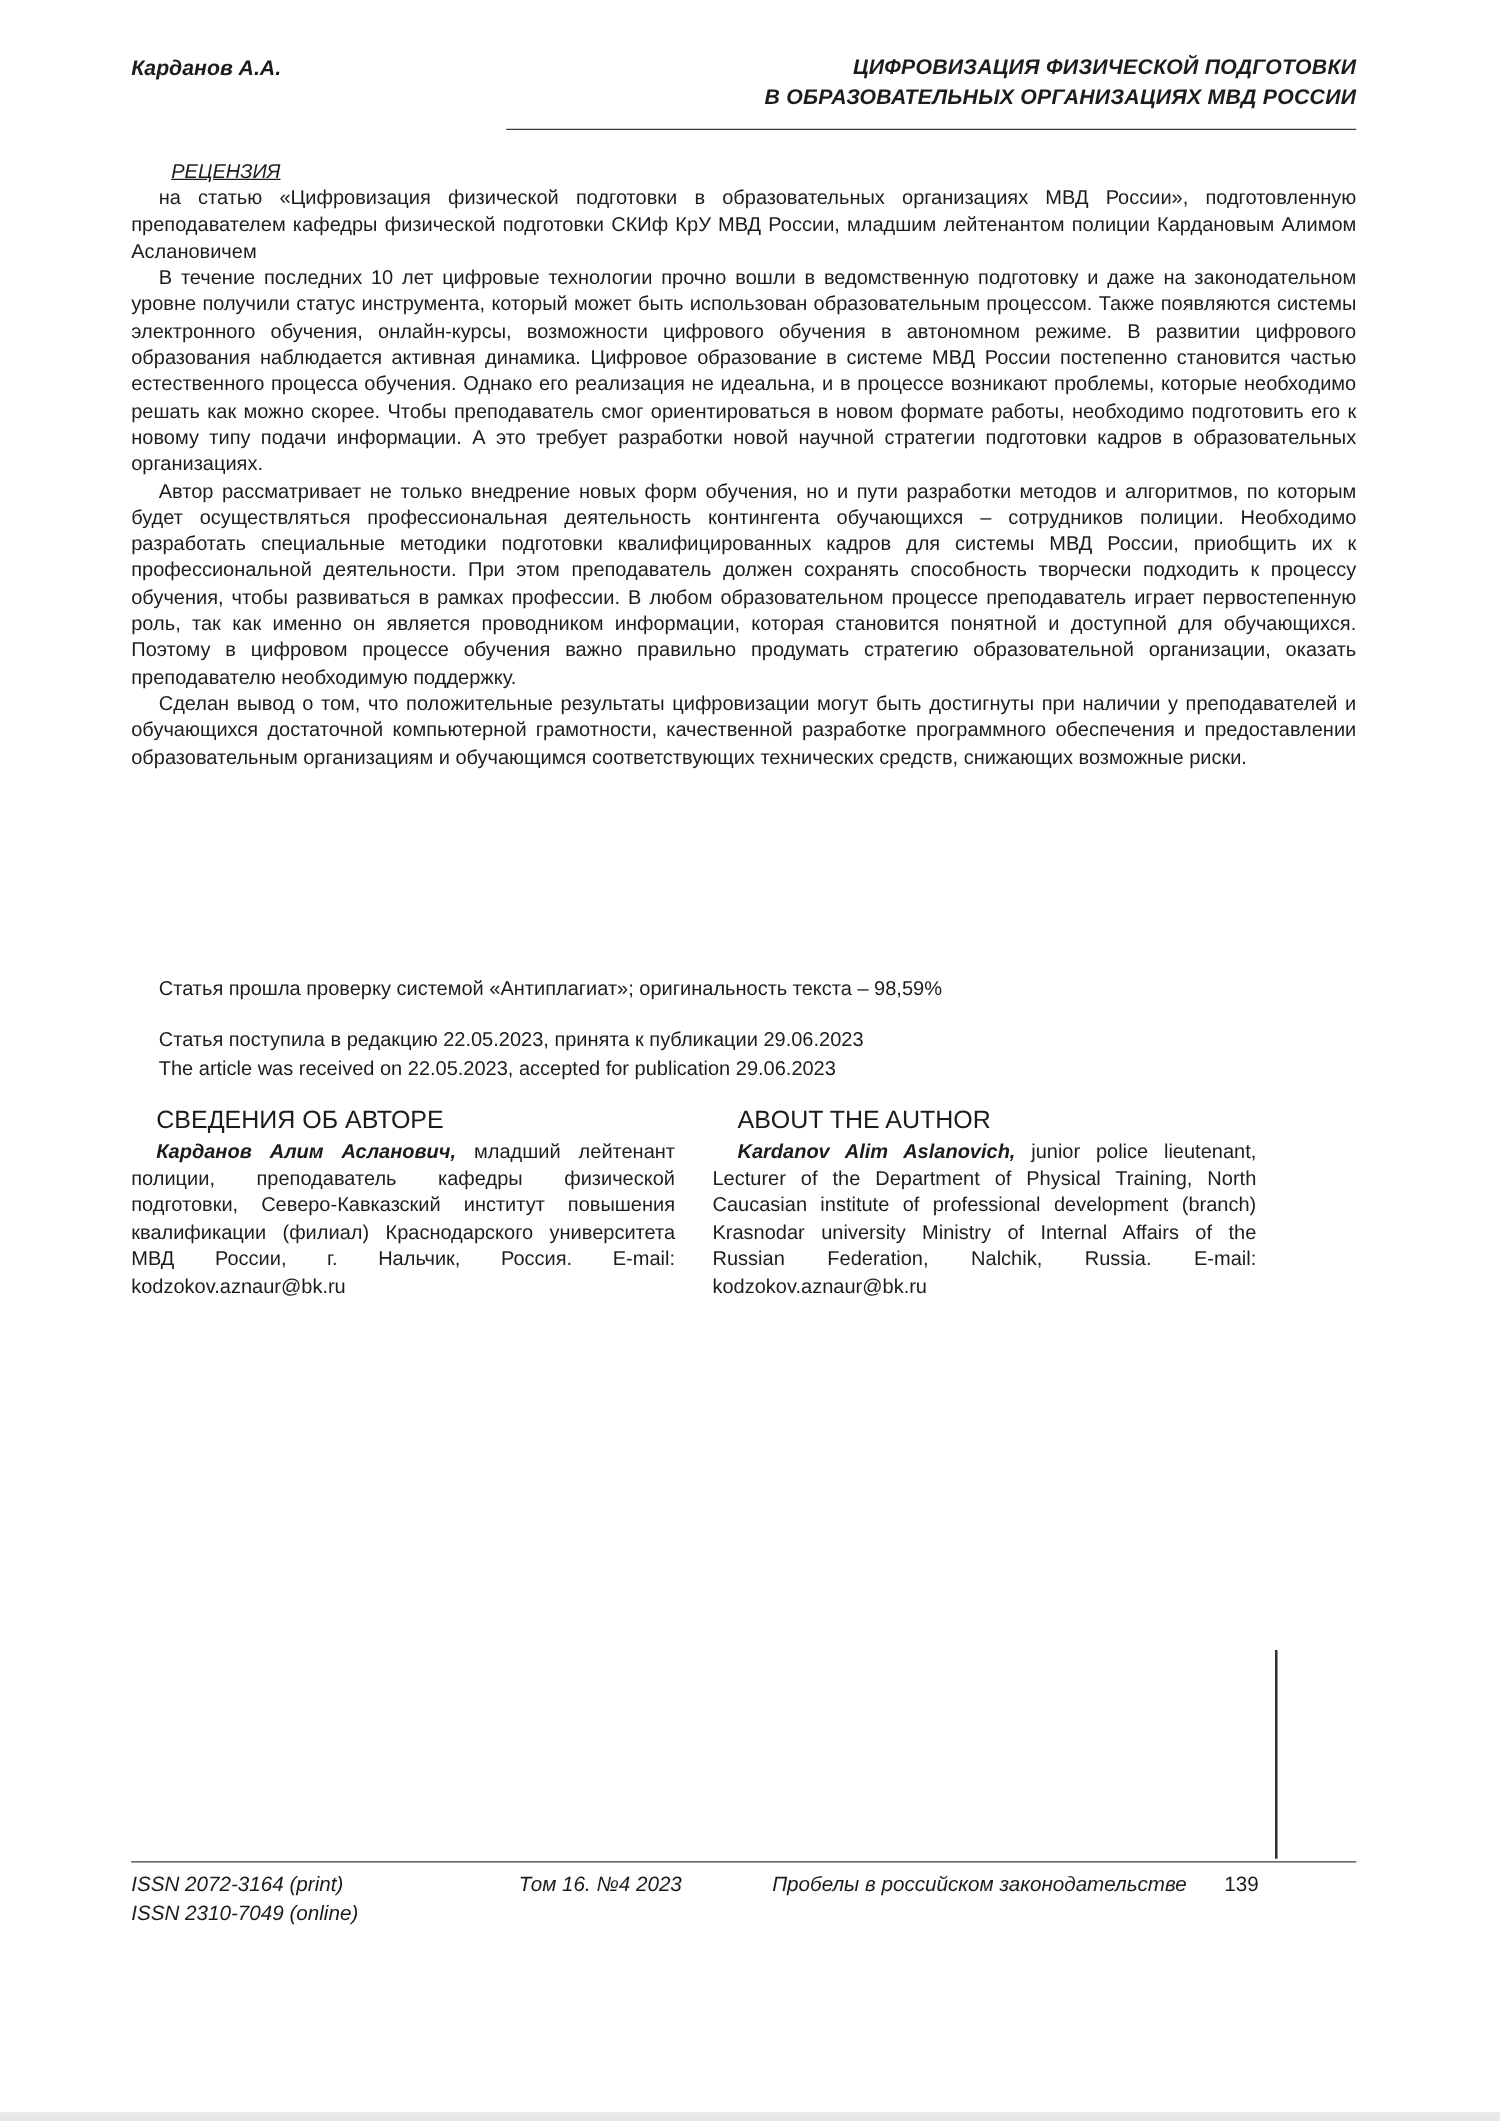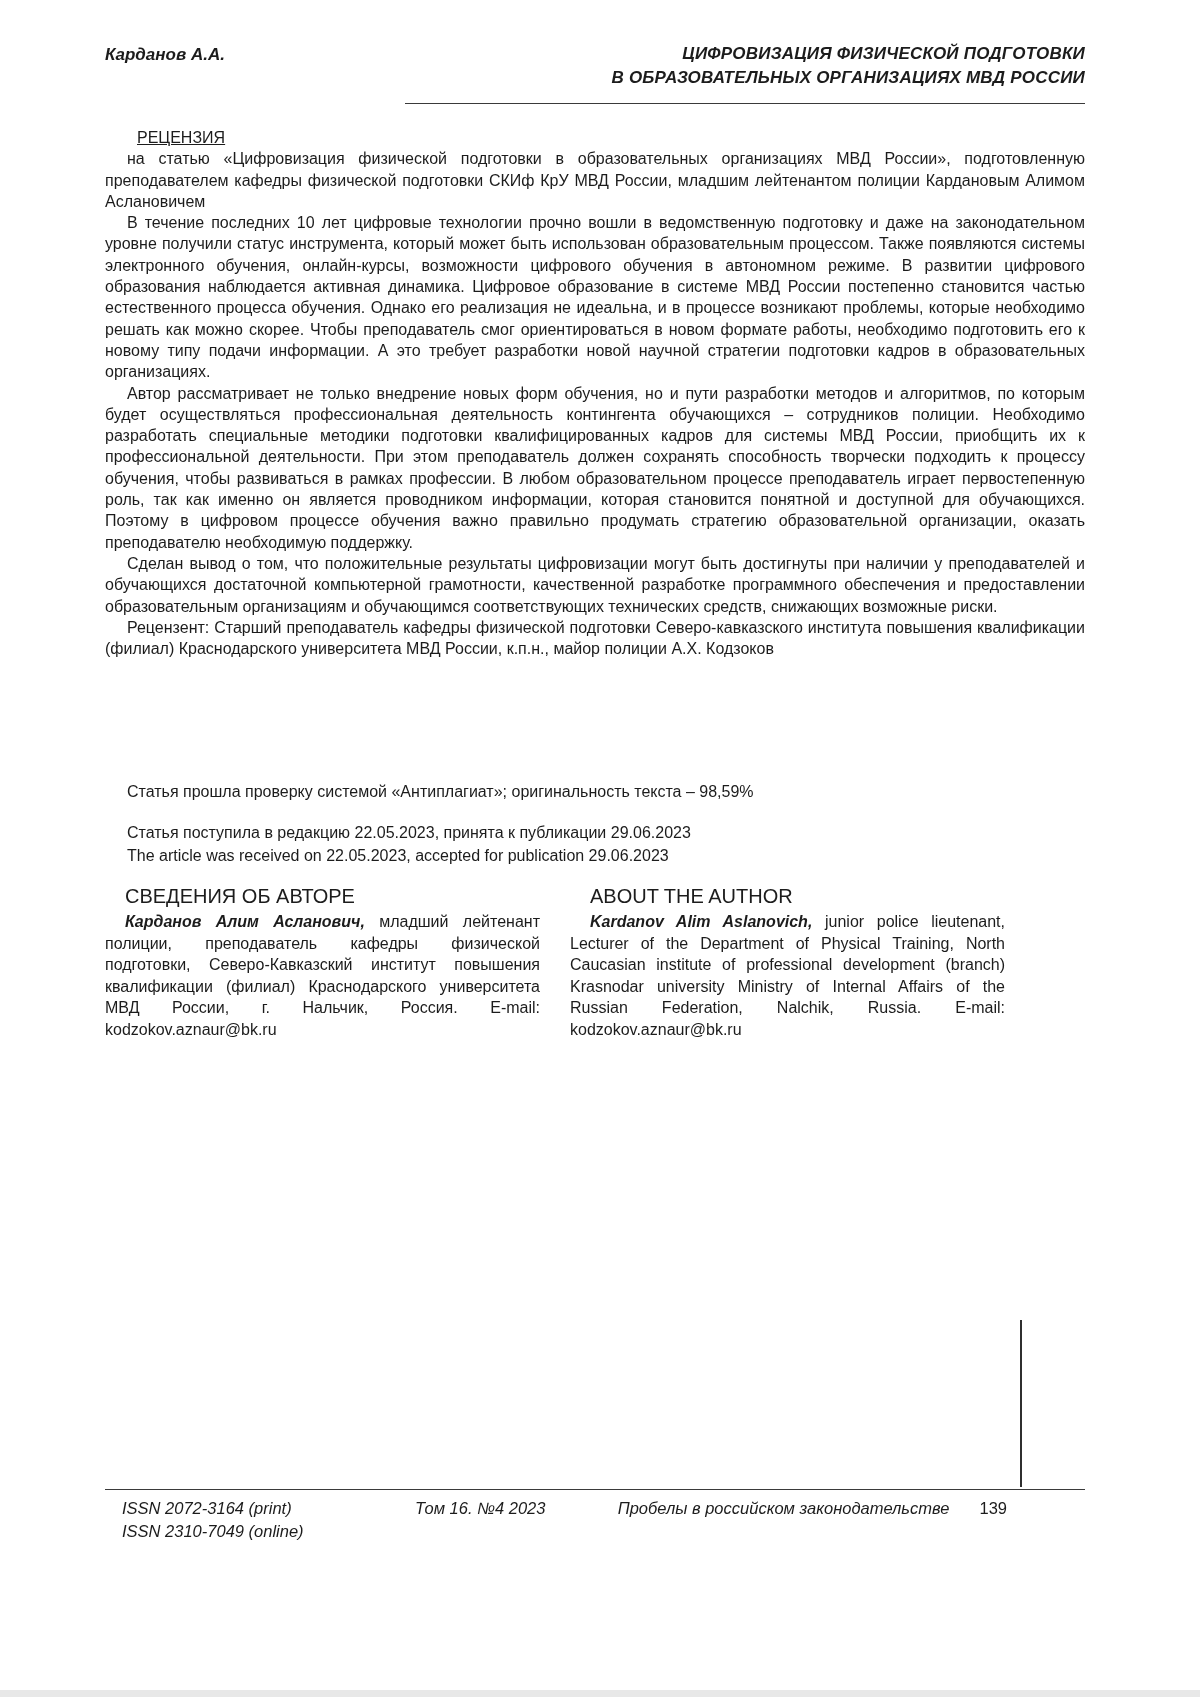--- a/index.html
+++ b/index.html
@@ -41,20 +41,21 @@
 
   
   .body-text {
     position: absolute;
     top: 127px; left: 105px; width: 980px;
     font-size: 16px; line-height: 21.3px;
     text-align: justify;
     hyphens: auto; -webkit-hyphens: auto;
   }
   .review-heading {
+    font-style: italic;
     text-indent: 32px;
   }
   .review-heading span { text-decoration: underline; }
   .body-text p { margin: 0; text-indent: 22px; }
 
   
   .plagiarism-note {
     position: absolute;
     top: 781px; left: 127px; width: 940px;
     font-size: 16px; line-height: 21px;
@@ -95,21 +96,21 @@
   }
 
   
   .footer-rule {
     position: absolute;
     top: 1489px; left: 105px; width: 980px; height: 1px;
     background: #3a3a3a;
   }
   .footer-issn {
     position: absolute;
-    top: 1497px; left: 122px;
+    top: 1497px; left: 105px;
     font-style: italic;
     font-size: 16.5px; line-height: 23px;
   }
   .footer-volume {
     position: absolute;
     top: 1497px; left: 415px;
     font-style: italic;
     font-size: 16.5px; line-height: 23px;
   }
   .footer-journal {
@@ -136,21 +137,20 @@
   <div class="hdr-rule"></div>
 
   <main class="body-text">
     <div class="review-heading">
       <span>РЕЦЕНЗИЯ</span>
     </div>
     <p>на статью «Цифровизация физической подготовки в образовательных организациях МВД России», подготовленную преподавателем кафедры физической подготовки СКИф КрУ МВД России, младшим лейтенантом полиции Кардановым Алимом Аслановичем</p>
     <p>В течение последних 10 лет цифровые технологии прочно вошли в ведомственную подготовку и даже на законодательном уровне получили статус инструмента, который может быть использован образовательным процессом. Также появляются системы электронного обучения, онлайн-курсы, возможности цифрового обучения в автономном режиме. В развитии цифрового образования наблюдается активная динамика. Цифровое образование в системе МВД России постепенно становится частью естественного процесса обучения. Однако его реализация не идеальна, и в процессе возникают проблемы, которые необходимо решать как можно скорее. Чтобы преподаватель смог ориентироваться в новом формате работы, необходимо подготовить его к новому типу подачи информации. А это требует разработки новой научной стратегии подготовки кадров в образовательных организациях.</p>
     <p>Автор рассматривает не только внедрение новых форм обучения, но и пути разработки методов и алгоритмов, по которым будет осуществляться профессиональная деятельность контингента обучающихся – сотрудников полиции. Необходимо разработать специальные методики подготовки квалифицированных кадров для системы МВД России, приобщить их к профессиональной деятельности. При этом преподаватель должен сохранять способность творчески подходить к процессу обучения, чтобы развиваться в рамках профессии. В любом образовательном процессе преподаватель играет первостепенную роль, так как именно он является проводником информации, которая становится понятной и доступной для обучающихся. Поэтому в цифровом процессе обучения важно правильно продумать стратегию образовательной организации, оказать преподавателю необходимую поддержку.</p>
     <p>Сделан вывод о том, что положительные результаты цифровизации могут быть достигнуты при наличии у преподавателей и обучающихся достаточной компьютерной грамотности, качественной разработке программного обеспечения и предоставлении образовательным организациям и обучающимся соответствующих технических средств, снижающих возможные риски.</p>
-    <p>Рецензент: Старший преподаватель кафедры физической подготовки Северо-кавказского института повышения квалификации (филиал) Краснодарского университета МВД России, к.п.н., майор полиции А.Х. Кодзоков</p>
   </main>
 
   <div class="plagiarism-note">Статья прошла проверку системой «Антиплагиат»; оригинальность текста – 98,59%</div>
 
   <div class="dates-block">
     <div>Статья поступила в редакцию 22.05.2023, принята к публикации 29.06.2023</div>
     <div>The article was received on 22.05.2023, accepted for publication 29.06.2023</div>
   </div>
 
   <section class="about-columns">

